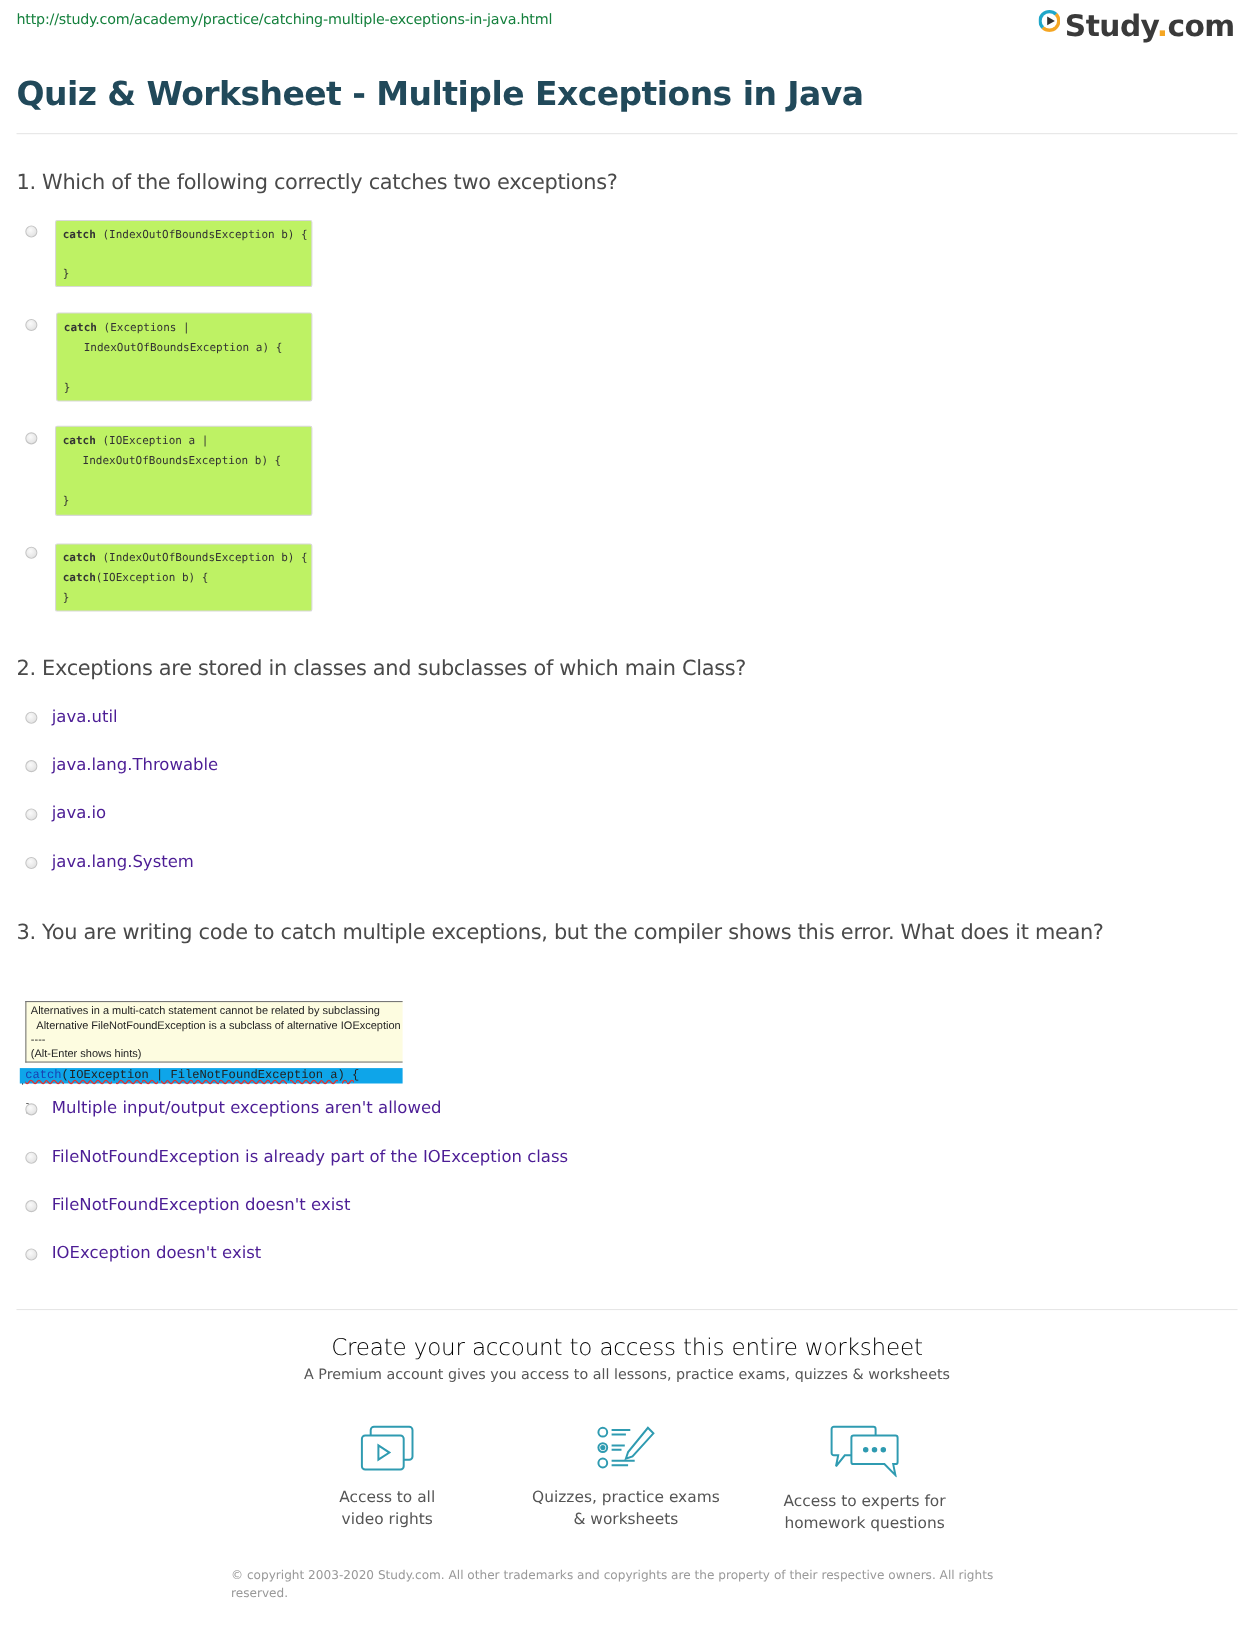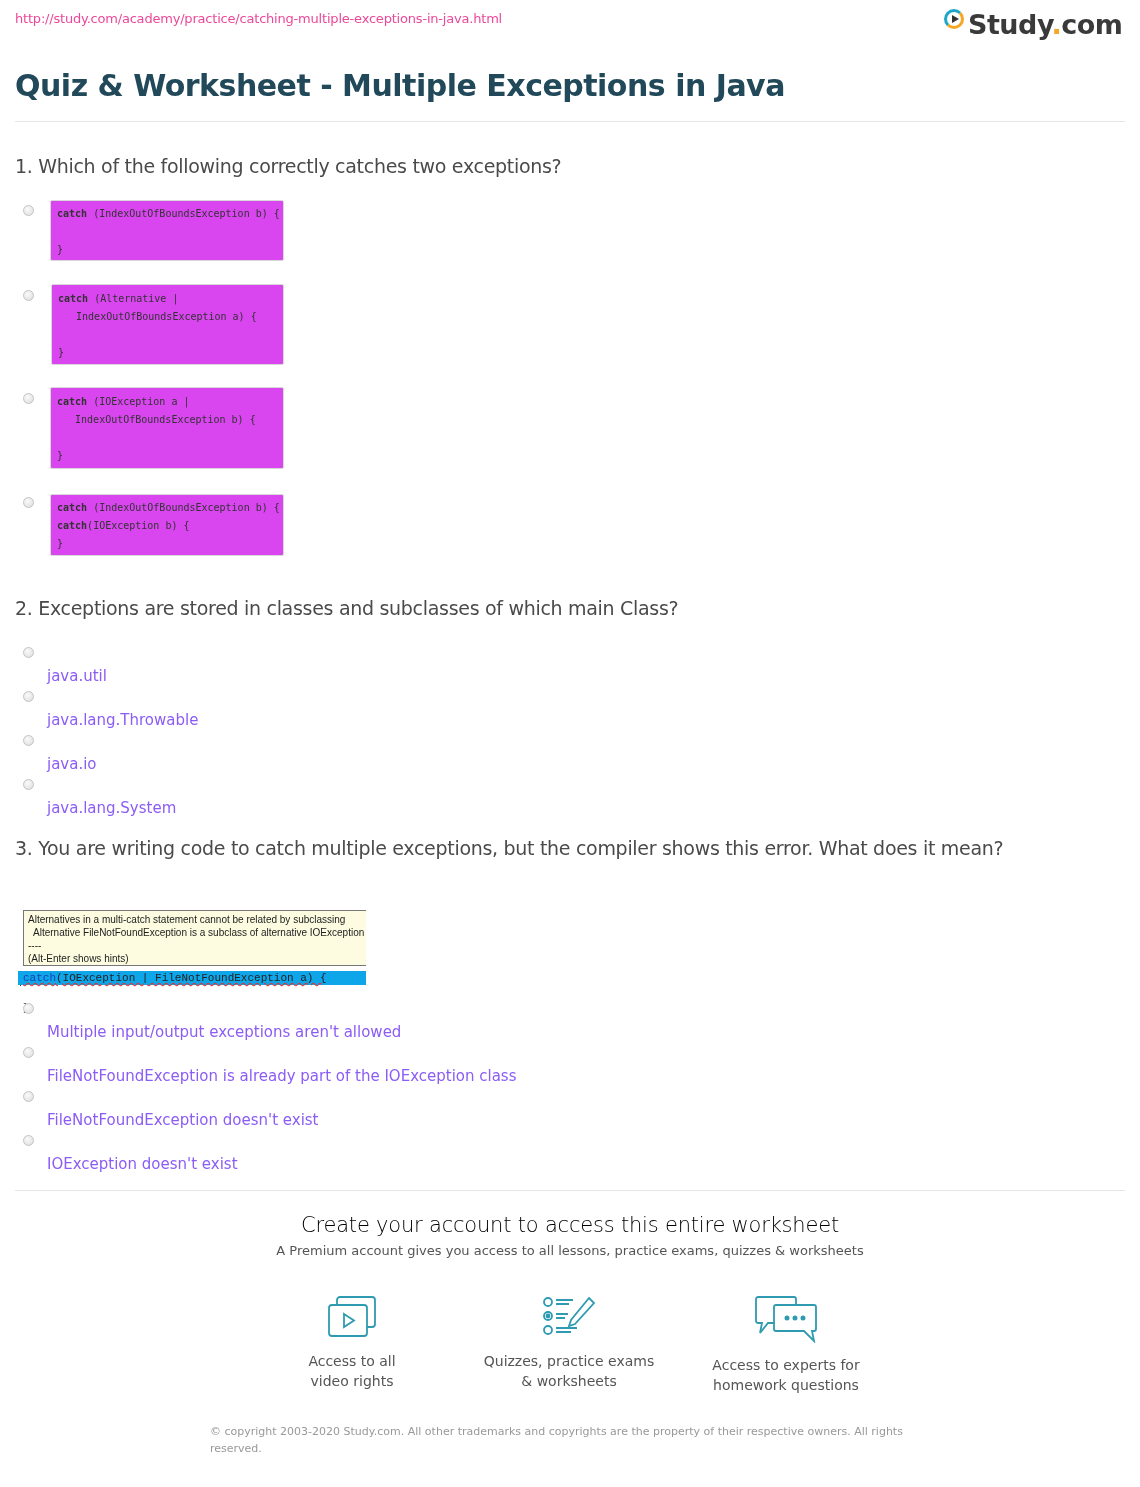--- a/index.html
+++ b/index.html
@@ -1,36 +1,36 @@
 <!DOCTYPE html>
 <html><head>
   <meta charset="utf-8">
   <style>
     * { box-sizing: border-box; margin: 0; padding: 0; }
     html, body { width: 1140px; height: 1487px; background: #ffffff; }
     body { font-family: "DejaVu Sans", "Liberation Sans", sans-serif; color: #4a4a4a; position: relative; overflow: hidden; }
 
-    .url { position: absolute; left: 15px; top: 11px; font-size: 13px; color: #ec4899; letter-spacing: -0.2px; }
+    .url { position: absolute; left: 15px; top: 11px; font-size: 13px; color: #15803d; letter-spacing: -0.2px; }
     .logo { position: absolute; left: 944px; top: 9px; display: flex; }
     .logo-mark { width: 20px; height: 20px; border-radius: 50%; border: 3px solid #1ea6c8; border-right-color: #f5a623; border-bottom-color: #f5a623; position: relative; margin-right: 4px; }
     .logo-mark::after { content: ""; position: absolute; left: 5px; top: 3px; border-left: 7px solid #333; border-top: 4px solid transparent; border-bottom: 4px solid transparent; }
     .logo-text { font-size: 27px; font-weight: bold; color: #3a3a3a; letter-spacing: -0.5px; }
     .logo-dot { color: #f5a623; }
 
     .title { position: absolute; left: 15px; top: 68px; font-size: 30px; font-weight: 600; color: #21495a; letter-spacing: -0.5px; }
     .hr { position: absolute; left: 15px; right: 15px; height: 1px; background: #e6e6e6; }
 
     .q-title { position: absolute; left: 15px; font-size: 19px; color: #4a4a4a; letter-spacing: -0.3px; }
 
     .radio { position: absolute; width: 11px; height: 11px; border-radius: 50%; border: 1px solid #c4c4c4; background: radial-gradient(circle at 40% 35%, #fafafa, #dcdcdc); }
 
-    .code-box { position: absolute; left: 50px; width: 234px; background: #d946ef; border: 1px solid #d8d8d8; border-radius: 2px; font-family: "DejaVu Sans Mono", "Liberation Mono", monospace; font-size: 10px; color: #333; padding: 8px 6px; line-height: 18px; white-space: pre; }
+    .code-box { position: absolute; left: 50px; width: 234px; background: #bef264; border: 1px solid #d8d8d8; border-radius: 2px; font-family: "DejaVu Sans Mono", "Liberation Mono", monospace; font-size: 10px; color: #333; padding: 8px 6px; line-height: 18px; white-space: pre; }
     .code-box b { font-weight: bold; }
 
-    .opt-text { position: absolute; left: 47px; font-size: 15px; color: #8b5cf6; margin-top: 25px; }
+    .opt-text { position: absolute; left: 47px; font-size: 15px; color: #4c1d95; }
 
     .err-img { position: absolute; left: 18px; top: 910px; width: 348px; height: 110px; }
     .tooltip { position: absolute; left: 5px; top: 0; width: 343px; height: 56px; background: #fdfce0; border: 1px solid #777; border-right: none; font-family: "Liberation Sans", sans-serif; font-size: 10px; color: #222; padding: 2px 4px; line-height: 13px; white-space: pre; overflow: hidden; }
     .err-code { position: absolute; left: 0; top: 61px; width: 348px; height: 14px; background: #0ea5e9; font-family: "Liberation Mono", monospace; font-size: 11px; color: #222; padding-left: 5px; line-height: 14px; white-space: pre; }
     .err-code .kw { color: #1a3fb0; text-decoration: underline wavy #d33; }
     .err-code .rest { text-decoration: underline wavy #d33; }
     .err-close { position: absolute; left: 5px; top: 93px; font-family: "Liberation Mono", monospace; font-size: 10px; color: #444; }
     .cursor-bar { position: absolute; left: 2px; top: 62px; width: 2px; height: 14px; border-left: 1px solid #333; }
 
     .cta-title { position: absolute; left: 0; width: 1140px; top: 1213px; text-align: center; font-size: 21px; color: #000000; font-weight: 300; letter-spacing: -0.2px; }
@@ -54,21 +54,21 @@
 <div class="hr" style="top:121px"></div>
 
 <div class="q-title" style="top:155px">1. Which of the following correctly catches two exceptions?</div>
 
 <span class="radio" style="left:23px;top:205px"></span>
 <div class="code-box" style="top:200px;height:61px;padding-top:4px"><b>catch</b><span> (IndexOutOfBoundsException b) {</span>
 <span></span>
 <span>}</span></div>
 
 <span class="radio" style="left:23px;top:290px"></span>
-<div class="code-box" style="top:284px;height:81px;padding-top:5px;width:233px;left:51px"><b>catch</b><span> (Alternative |</span>
+<div class="code-box" style="top:284px;height:81px;padding-top:5px;width:233px;left:51px"><b>catch</b><span> (Exceptions |</span>
 <span>   IndexOutOfBoundsException a) {</span>
 <span></span>
 <span>}</span></div>
 
 <span class="radio" style="left:23px;top:393px"></span>
 <div class="code-box" style="top:387px;height:82px;padding-top:5px"><b>catch</b><span> (IOException a |</span>
 <span>   IndexOutOfBoundsException b) {</span>
 <span></span>
 <span>}</span></div>
 

